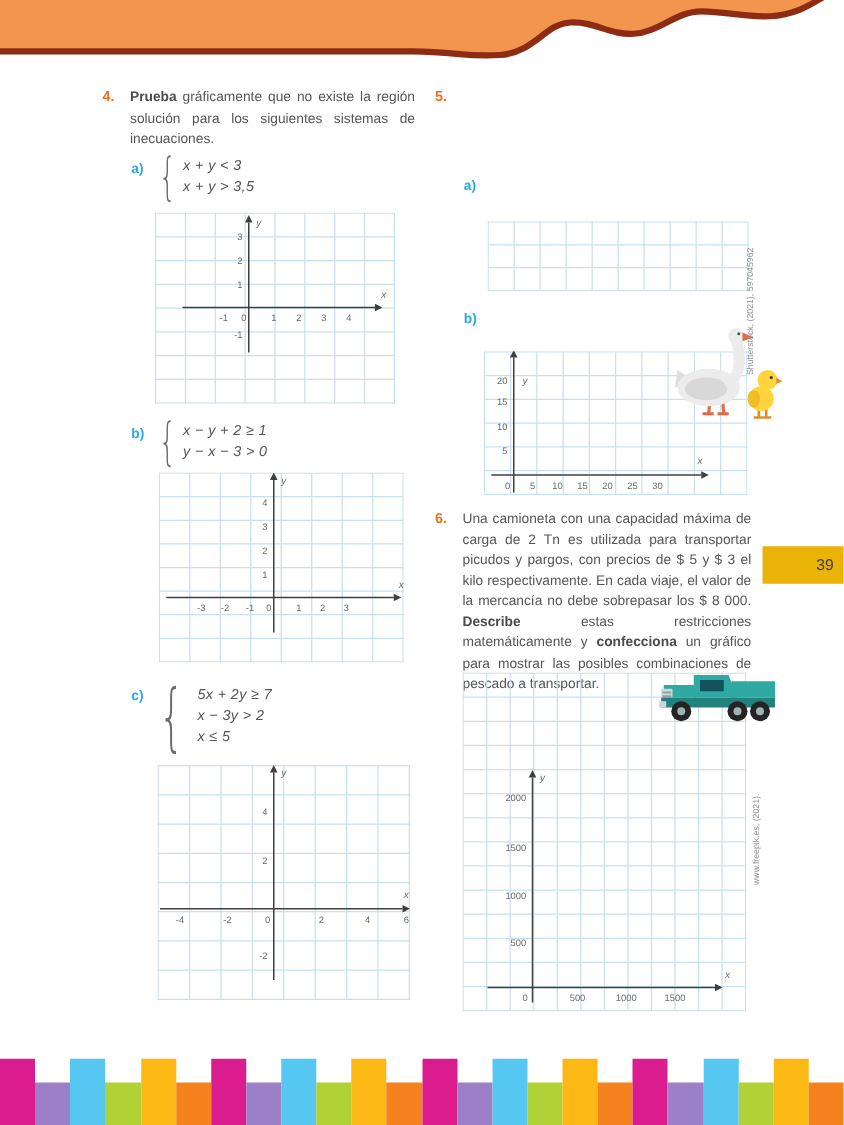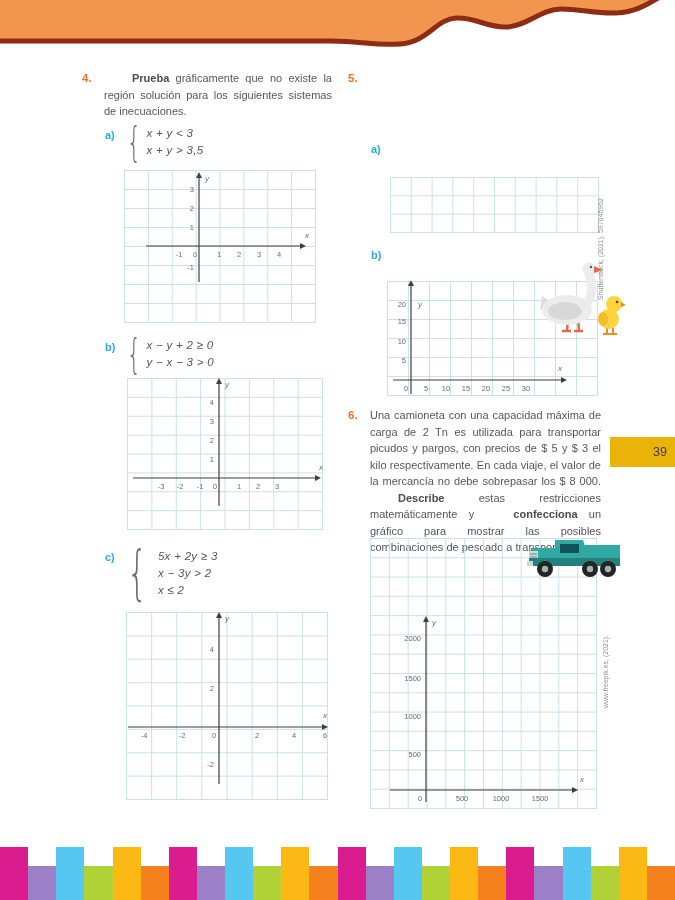--- a/index.html
+++ b/index.html
@@ -3,21 +3,21 @@
 <meta charset="utf-8">
 <style>
   html,body{margin:0;padding:0;background:#ffffff;}
   .page{position:relative;width:675px;height:900px;background:#fff;overflow:hidden;
         font-family:"Liberation Sans",sans-serif;color:#55565a;}
   .abs{position:absolute;}
   
   .exnum{font-weight:bold;color:#f07022;font-size:11.5px;}
   .plabel{font-weight:bold;color:#2aa9e0;font-size:11px;}
   .body{font-size:11px;line-height:16.5px;text-align:justify;margin:0;}
-  .body b{color:#4a4b4e;margin-left:28px;}
+  .body b{color:#4a4b4e;}
   
   .system{display:flex;align-items:center;}
   .brace{color:#6a6b6e;font-family:"DejaVu Sans",sans-serif;font-weight:200;
          transform:scaleX(.55) scaleY(1.02);transform-origin:left center;line-height:1;}
   .br2{font-size:40px;}
   .br3{font-size:58px;}
   .mlines{margin-left:-6px;}
   .math{font-style:italic;font-size:11.5px;line-height:17px;color:#55565a;letter-spacing:.3px;}
   
   .tick{font:7.5px "Liberation Sans",sans-serif;fill:#6a6a6a;}
@@ -91,21 +91,21 @@
       <text x="70" y="60" text-anchor="end" class="tick">1</text>
       <text x="70" y="100" text-anchor="end" class="tick">-1</text>
       <text x="181" y="68" class="alab">x</text>
       <text x="81" y="11" class="alab">y</text>
     </svg>
 
   <span class="abs plabel" style="left:105px;top:341px">b)</span>
   <div class="abs system" style="left:127px;top:334px">
     <span class="brace br2">{</span>
     <div class="mlines">
-      <div class="math">x − y + 2 ≥ 0</div>
+      <div class="math">x − y + 2 ≥ 1</div>
       <div class="math">y − x − 3 &gt; 0</div>
     </div>
   </div>
   <svg class="abs" style="left:127px;top:378px" width="196" height="152" viewBox="0 0 196 152">
       <line x1="0.5" y1="0" x2="0.5" y2="152" stroke="#c9e0ee" stroke-width="1"></line>
       <line x1="24.875" y1="0" x2="24.875" y2="152" stroke="#c9e0ee" stroke-width="1"></line>
       <line x1="49.25" y1="0" x2="49.25" y2="152" stroke="#c9e0ee" stroke-width="1"></line>
       <line x1="73.625" y1="0" x2="73.625" y2="152" stroke="#c9e0ee" stroke-width="1"></line>
       <line x1="98" y1="0" x2="98" y2="152" stroke="#c9e0ee" stroke-width="1"></line>
       <line x1="122.375" y1="0" x2="122.375" y2="152" stroke="#c9e0ee" stroke-width="1"></line>
@@ -137,23 +137,23 @@
       <text x="87" y="65" text-anchor="end" class="tick">2</text>
       <text x="87" y="84" text-anchor="end" class="tick">1</text>
       <text x="192" y="92" class="alab">x</text>
       <text x="98" y="9" class="alab">y</text>
     </svg>
 
   <span class="abs plabel" style="left:105px;top:551px">c)</span>
   <div class="abs system" style="left:127px;top:544px">
     <span class="brace br3">{</span>
     <div class="mlines">
-      <div class="math">5x + 2y ≥ 3</div>
+      <div class="math">5x + 2y ≥ 7</div>
       <div class="math">x − 3y &gt; 2</div>
-      <div class="math">x ≤ 2</div>
+      <div class="math">x ≤ 5</div>
     </div>
   </div>
   <svg class="abs" style="left:126px;top:612px" width="202" height="188" viewBox="0 0 202 188">
       <line x1="0.5" y1="0" x2="0.5" y2="188" stroke="#c9e0ee" stroke-width="1"></line>
       <line x1="25.625" y1="0" x2="25.625" y2="188" stroke="#c9e0ee" stroke-width="1"></line>
       <line x1="50.75" y1="0" x2="50.75" y2="188" stroke="#c9e0ee" stroke-width="1"></line>
       <line x1="75.875" y1="0" x2="75.875" y2="188" stroke="#c9e0ee" stroke-width="1"></line>
       <line x1="101" y1="0" x2="101" y2="188" stroke="#c9e0ee" stroke-width="1"></line>
       <line x1="126.125" y1="0" x2="126.125" y2="188" stroke="#c9e0ee" stroke-width="1"></line>
       <line x1="151.25" y1="0" x2="151.25" y2="188" stroke="#c9e0ee" stroke-width="1"></line>

